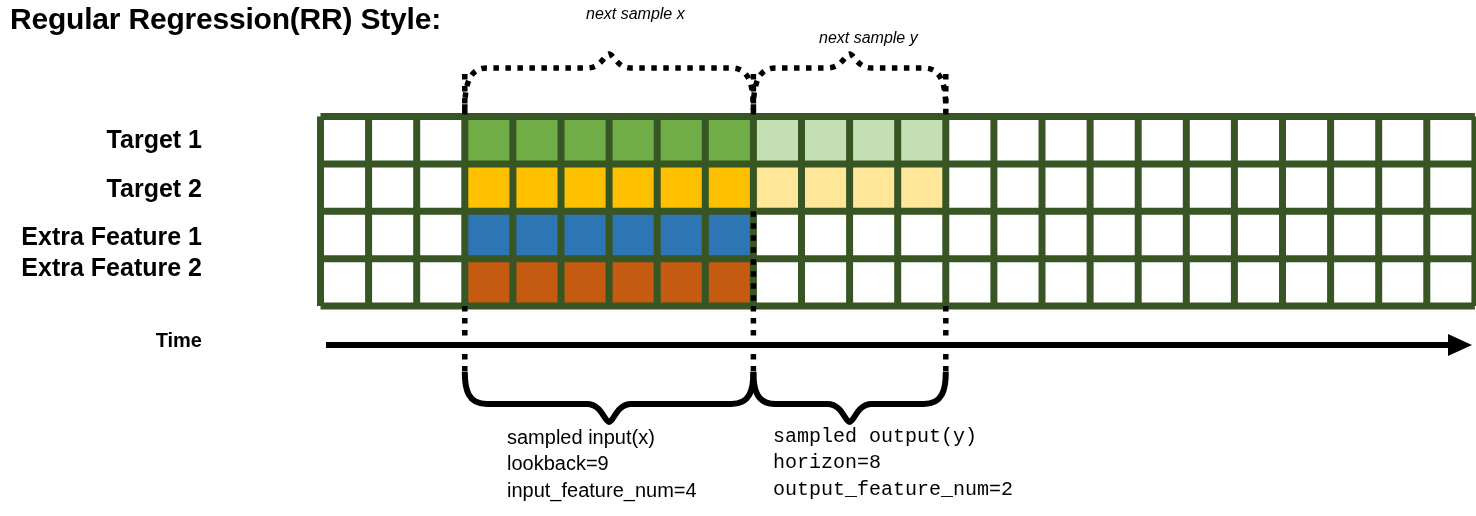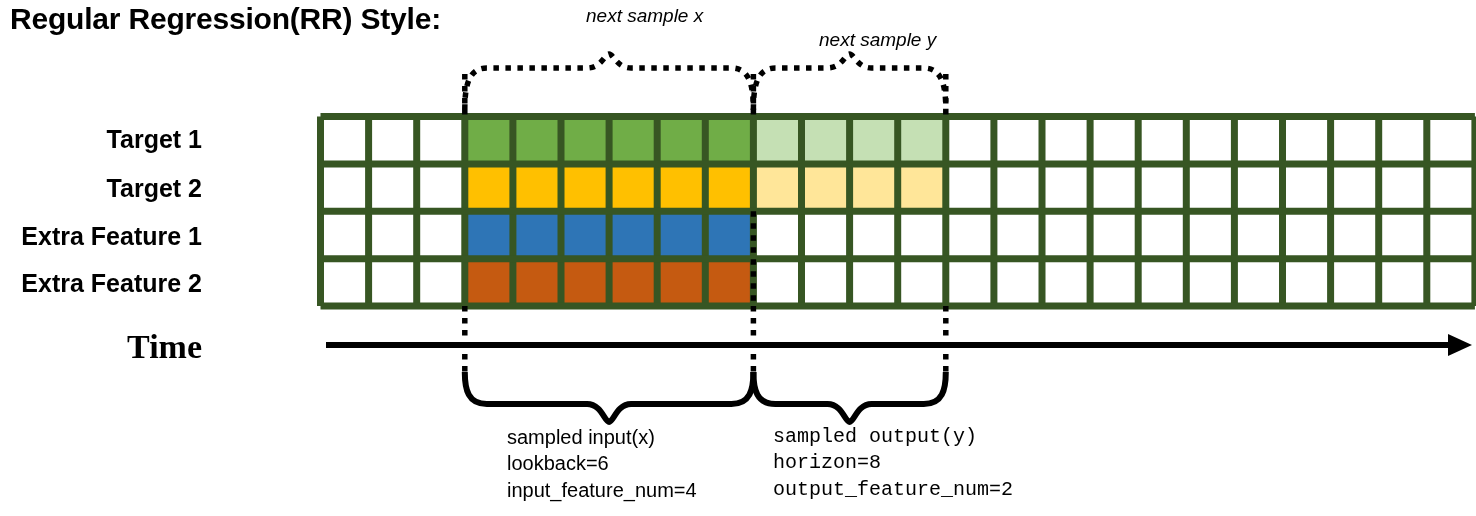--- a/index.html
+++ b/index.html
@@ -35,35 +35,34 @@
     right: 1166px;
     text-align: right;
     font-size: 25px;
     font-weight: bold;
     white-space: nowrap;
     line-height: 1;
   }
   #row-label-0 { top: 127px; }
   #row-label-1 { top: 176px; }
   #row-label-2 { top: 224px; }
-  #row-label-3 { top: 271px; }
+  #row-label-3 { top: 255px; }
   #time-label {
     position: absolute;
     right: 1166px;
     top: 330px;
-    font-size: 34px;
+    font-size: 20px;
     font-weight: bold;
     text-align: right;
     white-space: nowrap;
     line-height: 1;
-    font-family: Liberation Serif, serif;
   }
   .top-note {
     position: absolute;
-    font-size: 19px;
+    font-size: 16px;
     font-style: italic;
     white-space: nowrap;
     line-height: 1;
   }
   #top-note-x { left: 586px; top: 6px; }
   #top-note-y { left: 819px; top: 6px; margin-top: 24px; }
   .bottom-note {
     position: absolute;
     font-size: 20px;
     white-space: nowrap;
@@ -92,21 +91,21 @@
   <div class="row-label" id="row-label-2">Extra Feature 1</div>
   <div class="row-label" id="row-label-3">Extra Feature 2</div>
 
   <div id="time-label">Time</div>
 
   <div class="top-note" id="top-note-x">next sample x</div>
   <div class="top-note" id="top-note-y">next sample y</div>
 
   <div class="bottom-note" id="bottom-note-input">
     <div>sampled input(x)</div>
-    <div>lookback=6</div>
+    <div>lookback=9</div>
     <div>input_feature_num=4</div>
   </div>
 
   <div class="bottom-note" id="bottom-note-output">
     <div>sampled output(y)</div>
     <div>horizon=8</div>
     <div>output_feature_num=2</div>
   </div>
 
   <svg class="layer" id="vector-layer" viewBox="0 0 1476 516">

